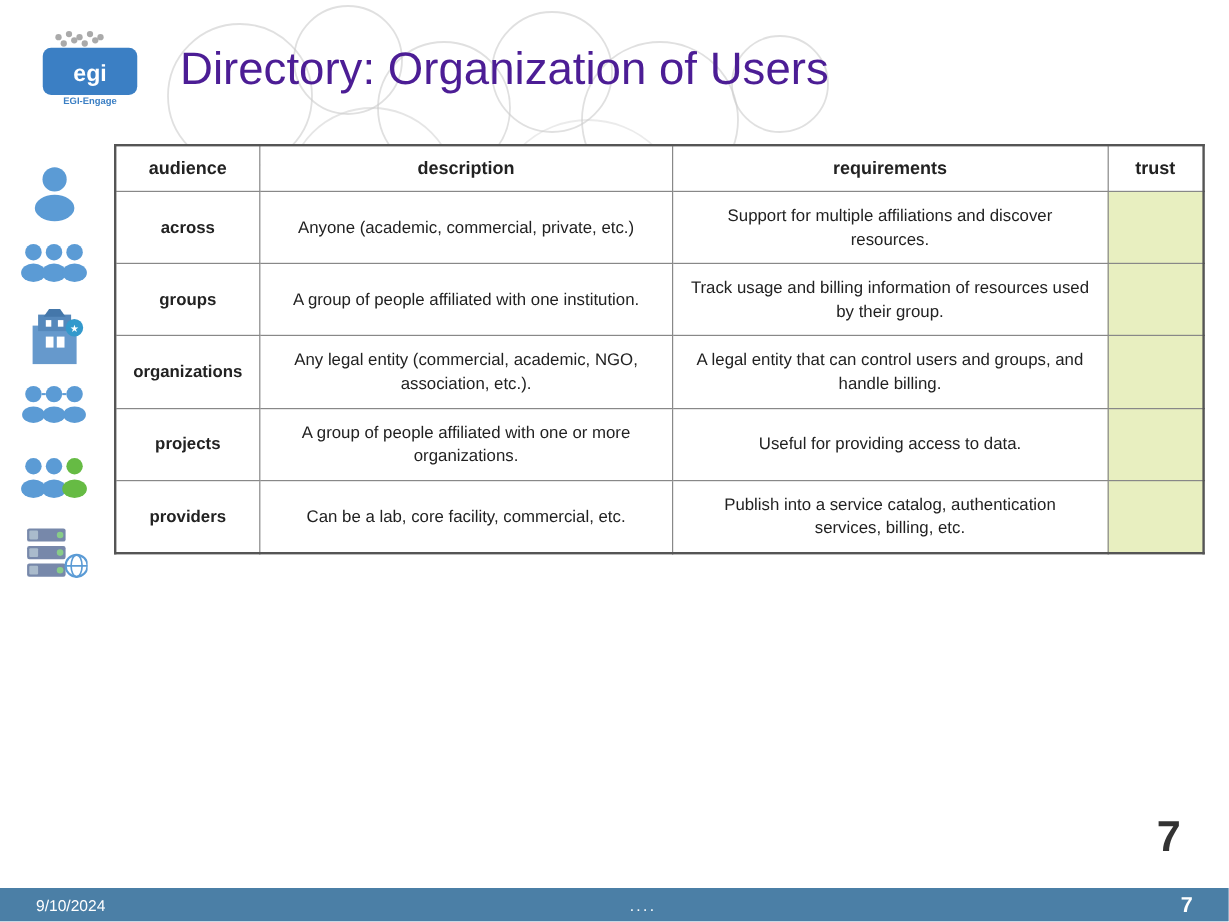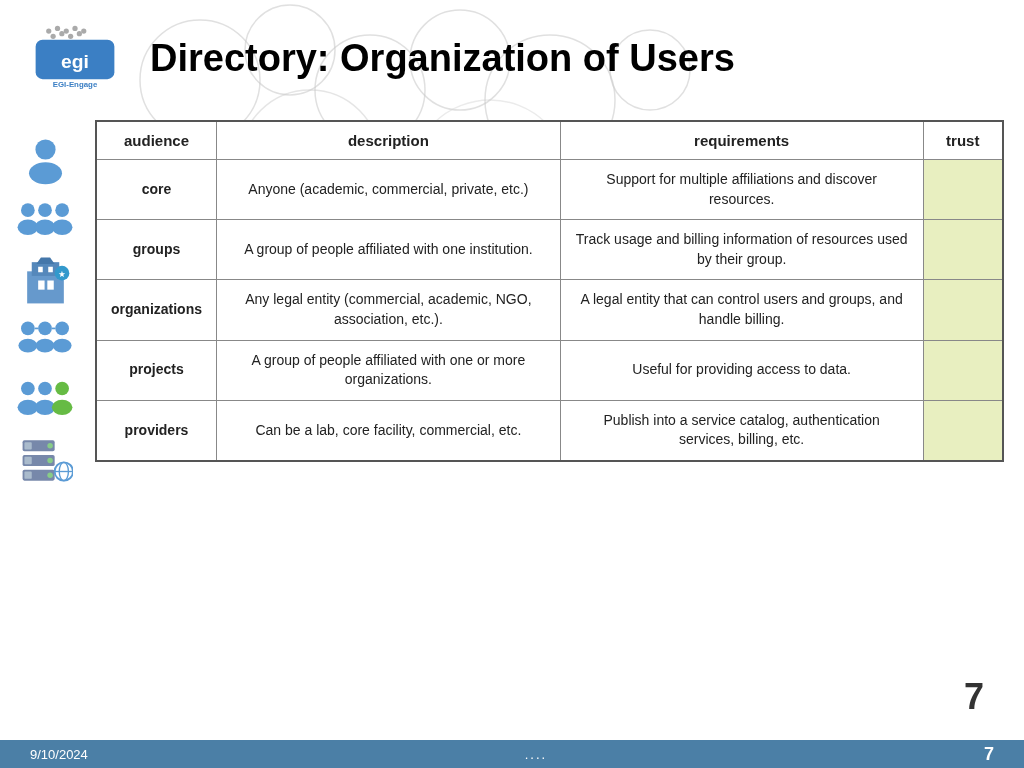--- a/index.html
+++ b/index.html
@@ -39,22 +39,22 @@
       align-items: center;
     }
 
     .logo-icon {
       width: 90px;
       height: 70px;
     }
 
     .page-title {
       font-size: 38px;
-      font-weight: bold;
-      color: #000000;
+      font-weight: normal;
+      color: #4c1d95;
       margin-left: 20px;
       line-height: 1.1;
     }
 
     
     .main-content {
       position: relative;
       z-index: 1;
       display: flex;
       padding: 10px 20px 10px 10px;
@@ -306,21 +306,21 @@
       <thead>
         <tr>
           <th>audience</th>
           <th>description</th>
           <th>requirements</th>
           <th>trust</th>
         </tr>
       </thead>
       <tbody id="table-body">
       <tr>
-            <td class="audience-cell">core</td>
+            <td class="audience-cell">across</td>
             <td class="description-cell">Anyone (academic, commercial, private, etc.)</td>
             <td class="requirements-cell">Support for multiple affiliations and discover resources.</td>
             <td class="trust-cell"></td>
           </tr>
           <tr>
             <td class="audience-cell">groups</td>
             <td class="description-cell">A group of people affiliated with one institution.</td>
             <td class="requirements-cell">Track usage and billing information of resources used by their group.</td>
             <td class="trust-cell"></td>
           </tr>

